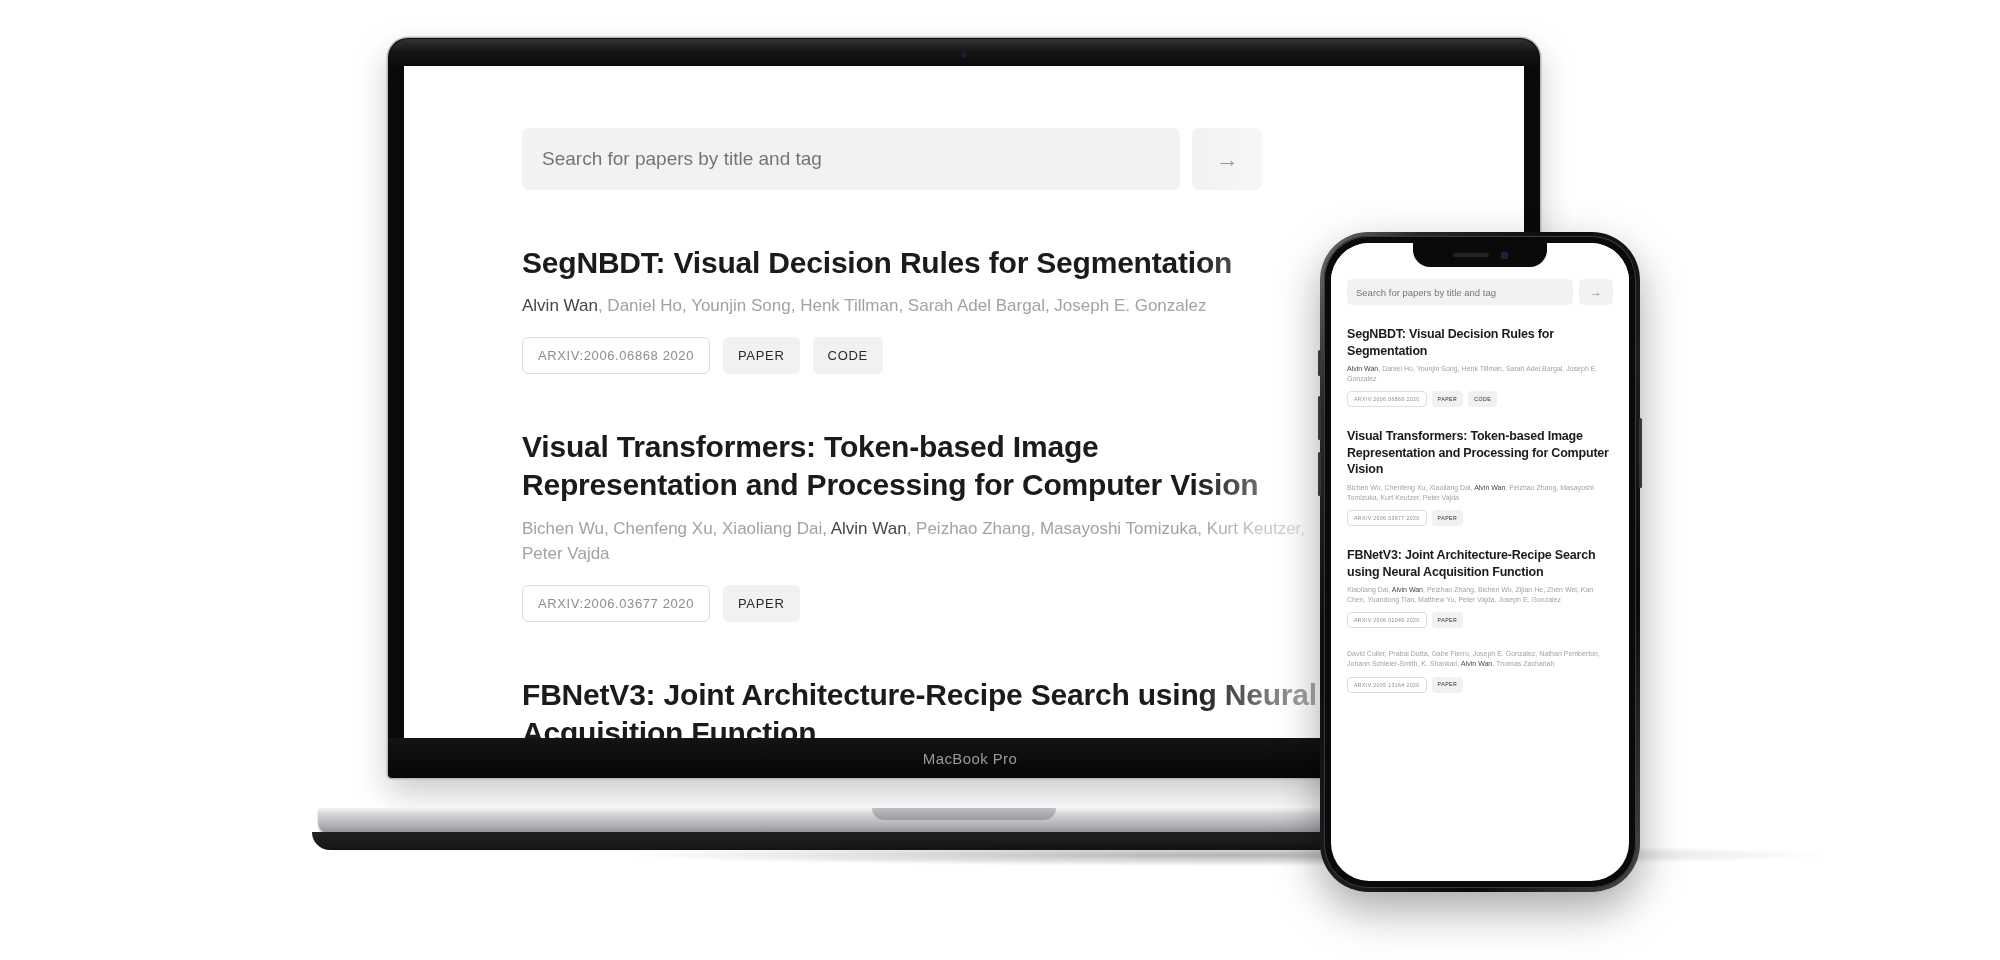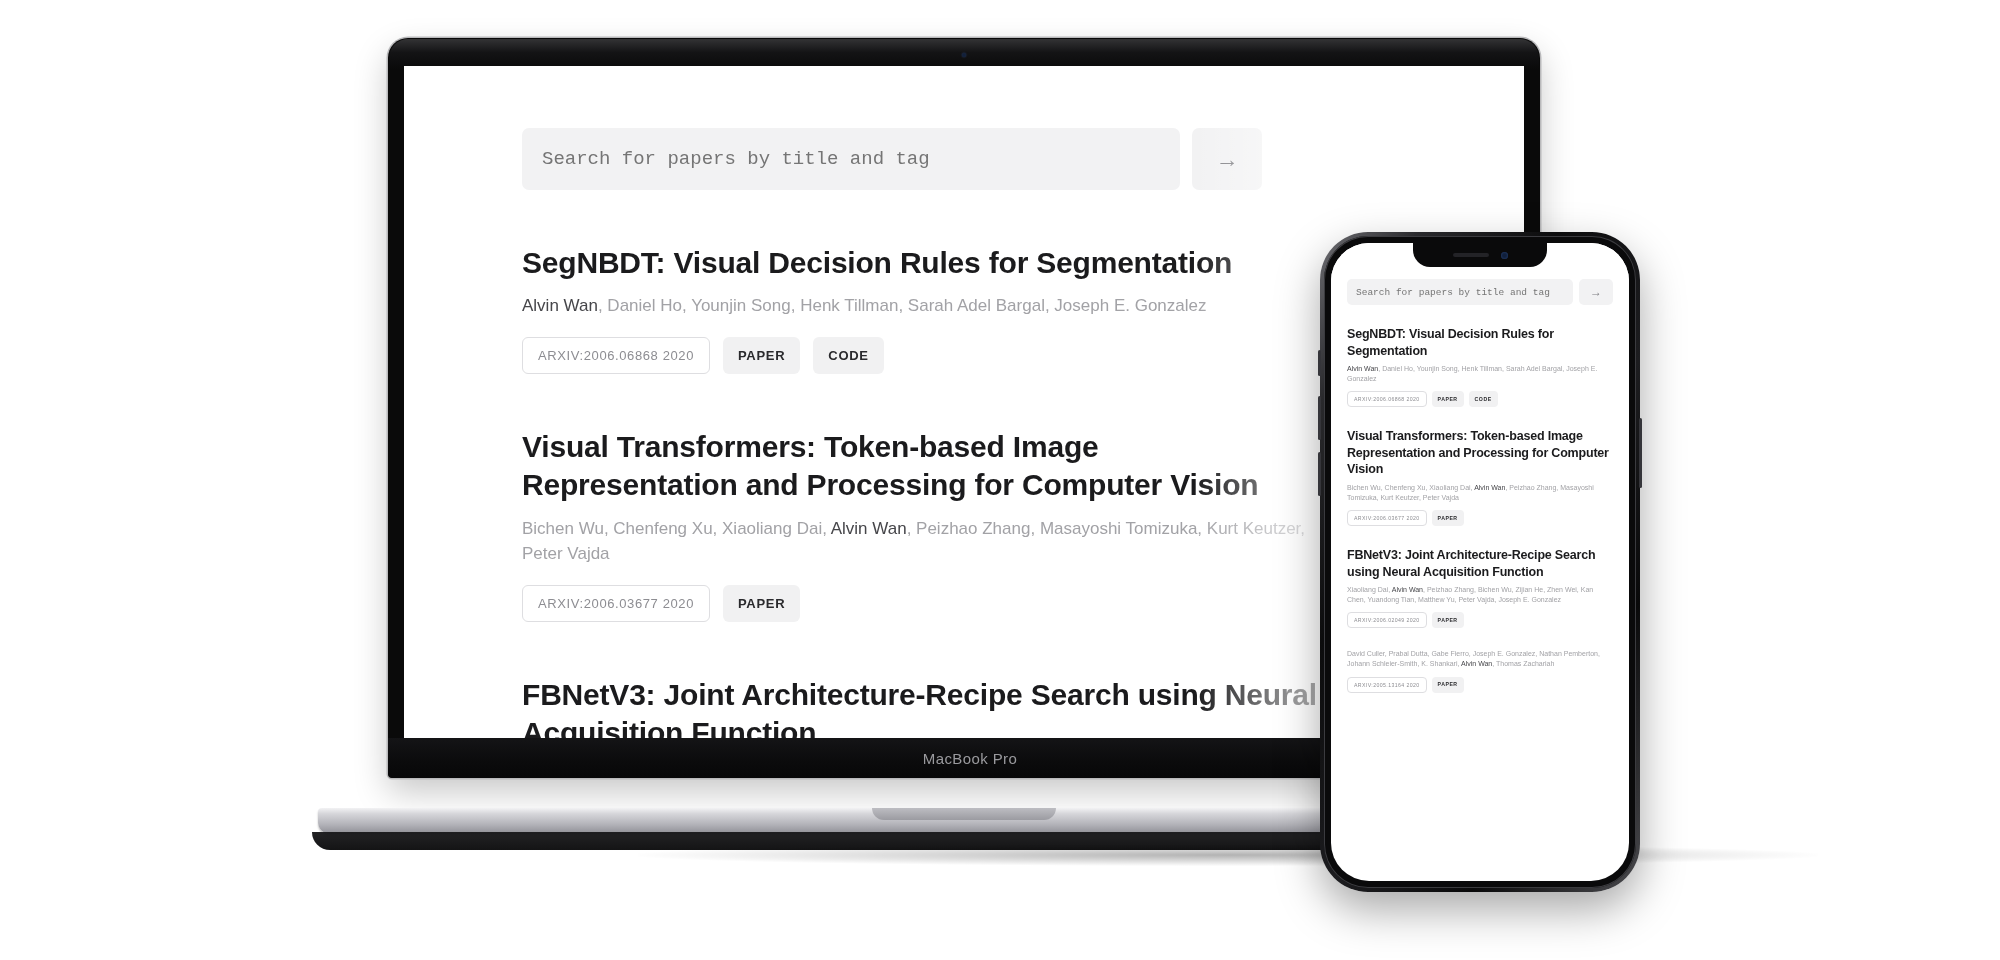--- a/index.html
+++ b/index.html
@@ -65,37 +65,37 @@
     position:absolute; left:250px; top:806px; width:1180px; height:22px;
     background:radial-gradient(ellipse at center, rgba(0,0,0,.30) 0%, rgba(0,0,0,0) 72%);
   }
 
   
   .page { background:#fff; }
   .searchrow { display:flex; gap:12px; }
   .searchbox {
     flex:1; background:#f2f2f3; border:none; border-radius:7px;
     color:#9b9b9e;
-    display:flex; align-items:center;font-family:Liberation Mono, monospace;
+    display:flex; align-items:center;
   }
   .searchbtn {
     background:#f2f2f3; border-radius:7px;
     display:flex; align-items:center; justify-content:center; color:#7e7e82;
   }
 
   .paper-title { color:#1b1b1d; font-weight:bold; letter-spacing:-.2px; }
   .paper-authors { color:#a2a2a6; }
   .paper-authors b { color:#46464a; font-weight:normal; }
   .tagrow { display:flex; }
   .tag-arxiv {
     background:#fff; border:1px solid #dedee1; color:#8d8d92;
     border-radius:6px; white-space:nowrap;
   }
   .tag-plain {
-    background:#f1f1f2; color:#2a2a2d; font-weight:bold;
+    background:#f1f1f2; color:#2a2a2d; font-weight:normal;
     border-radius:6px; white-space:nowrap;
   }
 
   
   .lp { padding:62px 0 0 118px; width:1120px; }
   .lp .searchrow { width:740px; }
   .lp .searchbox { height:62px; padding:0 20px; font-size:19px; }
   .lp .searchbtn { width:70px; height:62px; font-size:23px; }
   .lp .paper { margin-top:54px; width:800px; }
   .lp .paper-title { font-size:30px; line-height:1.28; }

